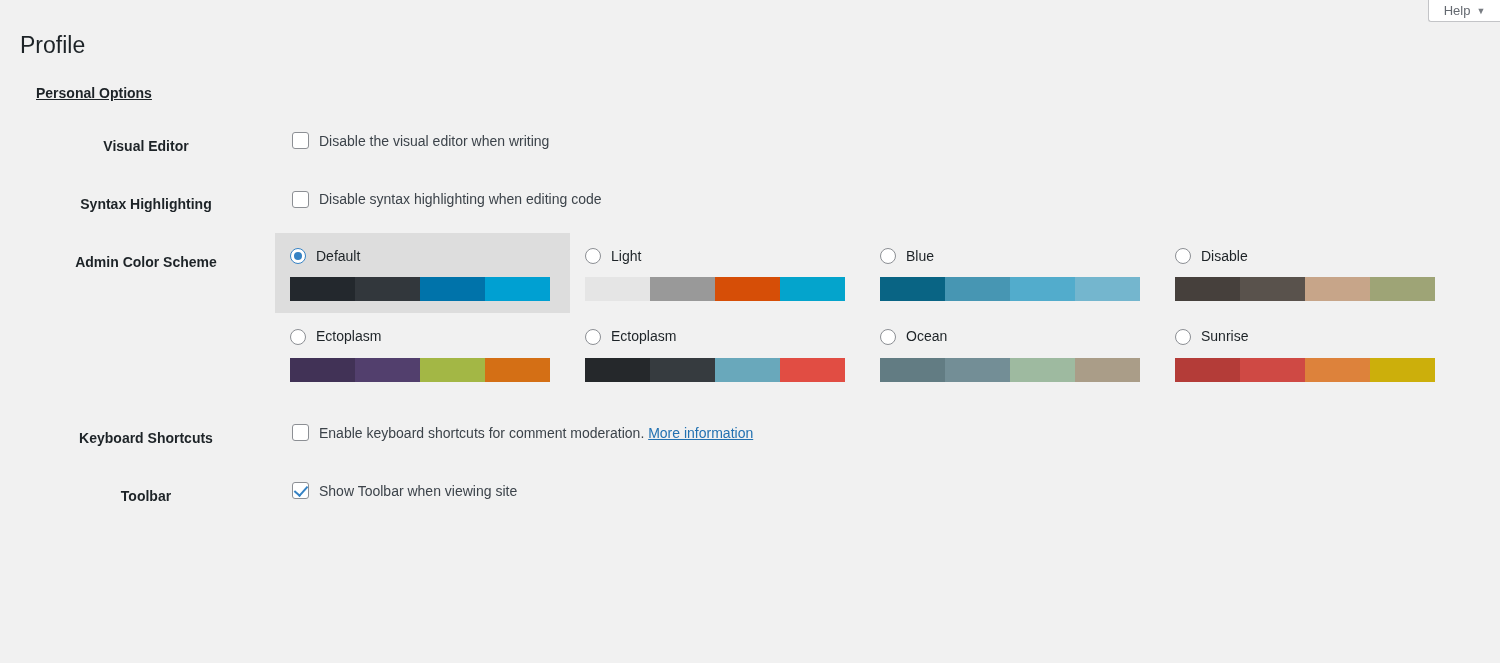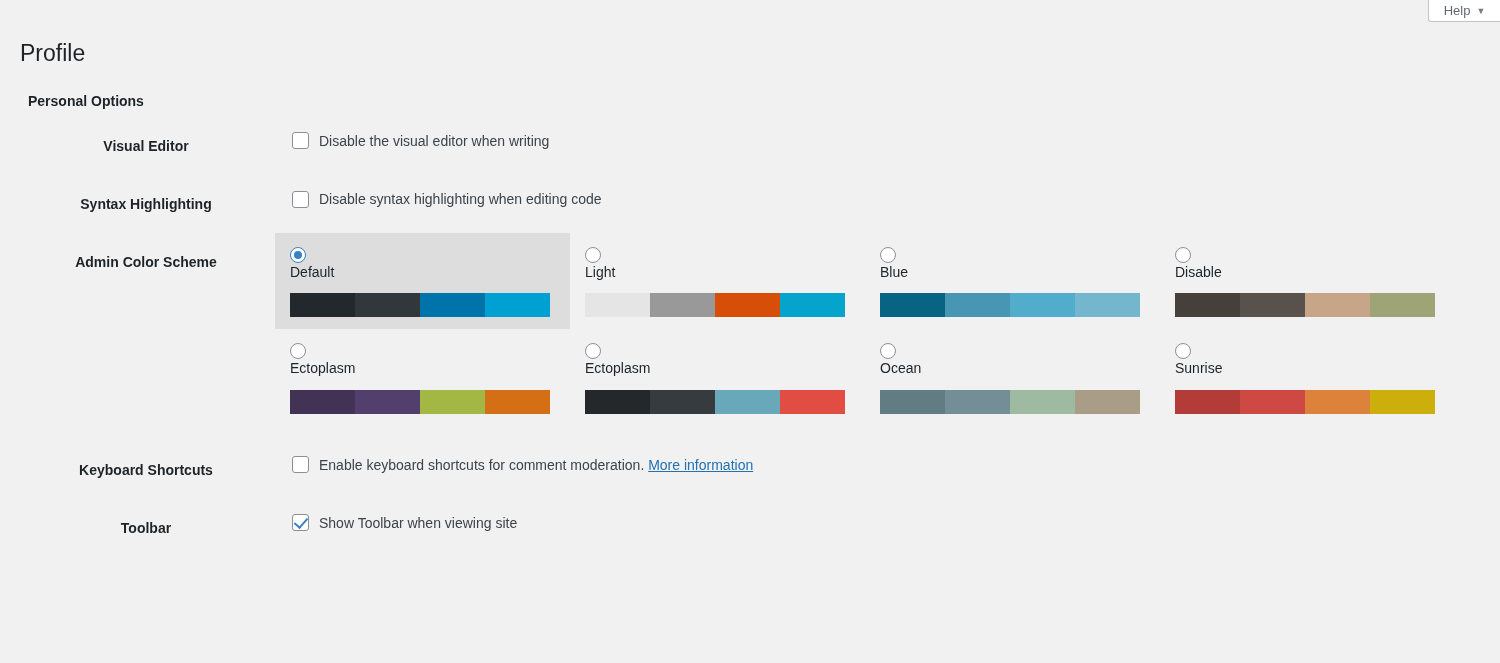--- a/index.html
+++ b/index.html
@@ -48,38 +48,39 @@
     top: -2px;
     color: #787c82;
   }
 
   
   .wrap {
     position: absolute;
     top: 0;
     left: 0;
     width: 1500px;
-    padding: 16px 0 0 20px;
+    padding: 8px 0 0 20px;
   }
 
   .page-title {
     font-size: 23px;
     font-weight: 400;
     line-height: 1.3;
     color: #1d2327;
     margin: 14px 0 0 0;
     padding: 9px 0 4px 0;
   }
 
   .section-heading {
     font-size: 14px;
     font-weight: bold;
     color: #1d2327;
-    margin: 8px;
+    margin: 16px;
     padding: 0;
+    text-decoration: underline;
   }
   .heading-personal { margin-top: 20px; }
   .heading-name { margin-top: 20px; }
 
   
   table.form-table {
     border-collapse: collapse;
     width: 1480px;
     margin-top: 0;
   }
@@ -150,23 +151,22 @@
     margin: 0;
     background: transparent;
     cursor: pointer;
     user-select: none;
   }
   .color-option.selected {
     background: #ddd;
   }
   .color-option .opt-head {
     display: flex;
-    align-items: flex-start;
+    align-items: center;
     margin-bottom: 12px;
-    flex-direction: column;
   }
   .radio {
     width: 16px;
     height: 16px;
     min-width: 16px;
     border-radius: 50%;
     border: 1px solid #8c8f94;
     background: #fff;
     margin-right: 10px;
     position: relative;

